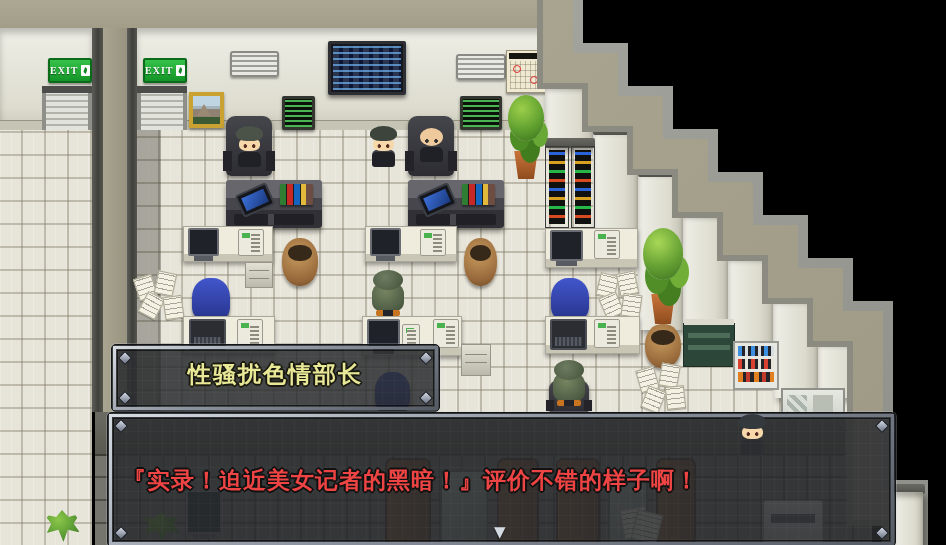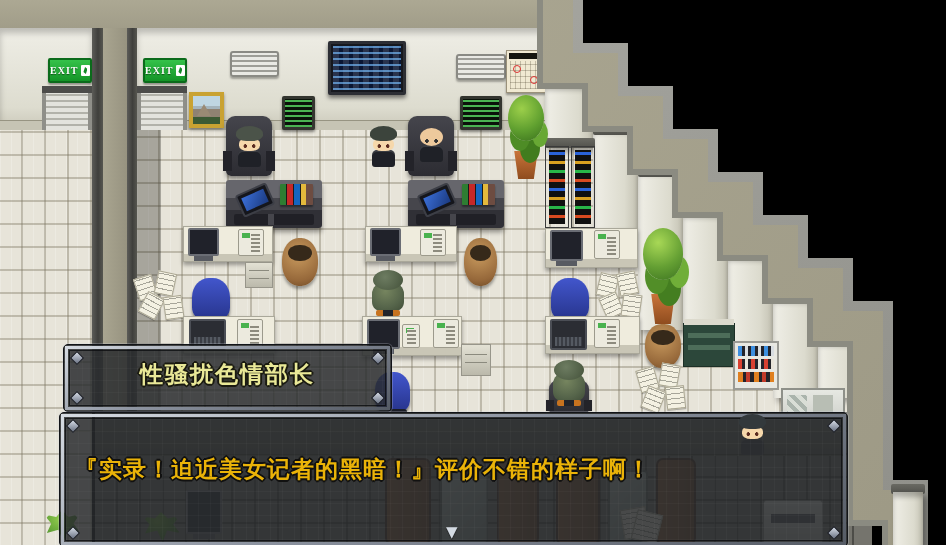--- a/index.html
+++ b/index.html
@@ -143,21 +143,21 @@
     background-image:linear-gradient(0deg,rgba(0,0,0,0) 0 40%,rgba(0,0,0,0) 40%),
     radial-gradient(circle 2px at 30% 72%,#333 0 1.6px,rgba(0,0,0,0) 2px),
     radial-gradient(circle 2px at 70% 72%,#333 0 1.6px,rgba(0,0,0,0) 2px);}
   .hooded .hood{width:30px;height:20px;border-radius:50%;background:radial-gradient(circle at 40% 35%,#6d7c61 0,#4c5a42 80%);z-index:2;}
   .hooded .pack{width:32px;height:30px;margin-top:-8px;border-radius:40% 40% 34% 34%;
     background:radial-gradient(circle at 42% 30%,#76855f 0,#55644a 60%,#3e4a36 100%);}
   .hooded .feet{width:24px;height:6px;margin-top:-2px;background:linear-gradient(90deg,#c8731f 0 28%,#23252b 28% 72%,#c8731f 72% 100%);border-radius:2px;}
 
   
   .win{background:rgba(41,43,46,.85);border:1px solid #121418;border-radius:5px;
-    box-shadow:0 0 0 1px rgba(210,216,226,.25);}
+    box-shadow:0 0 0 1px rgba(210,216,226,.25);margin-left:48px;}
   .win .frame{position:absolute;inset:1px;border:3px solid;border-radius:4px;
     border-image:linear-gradient(155deg,#d6dbe2 0,#8c93a0 45%,#565c66 100%) 1;pointer-events:none;}
   .win .inner{position:absolute;inset:5px;border:1px solid rgba(8,10,12,.75);
     background-image:repeating-linear-gradient(0deg,rgba(255,255,255,.025) 0 1px,rgba(0,0,0,0) 1px 12px),
     repeating-linear-gradient(90deg,rgba(255,255,255,.025) 0 1px,rgba(0,0,0,0) 1px 12px);pointer-events:none;}
   .dmd{position:absolute;width:8px;height:8px;background:linear-gradient(135deg,#d6dce6 0,#697182 100%);
     border:1px solid #23262e;transform:rotate(45deg);}
   .name-text{position:absolute;width:100%;text-align:center;top:14px;font-size:23px;font-weight:bold;
     letter-spacing:2px;
     text-shadow:-2px 0 0 #1a1a10,2px 0 0 #1a1a10,0 -2px 0 #1a1a10,0 2px 0 #1a1a10,
@@ -368,17 +368,17 @@
     <div class="name-text" style="color:#e9e897;">性骚扰色情部长</div>
   </div>
 
   <div class="abs win" style="left:59px;top:412px;width:787px;height:133px;">
     <div class="frame"></div>
     <div class="inner"></div>
     <i class="dmd" style="left:8px;top:8px;"></i>
     <i class="dmd" style="right:8px;top:8px;"></i>
     <i class="dmd" style="left:8px;bottom:8px;"></i>
     <i class="dmd" style="right:8px;bottom:8px;"></i>
-    <div class="dlg-line" style="top:41px;color:#eab308;">『实录！迫近美女记者的黑暗！』评价不错的样子啊！</div>
+    <div class="dlg-line" style="top:52px;color:#ef4444;">『实录！迫近美女记者的黑暗！』评价不错的样子啊！</div>
     <span class="cont" style="left:386px;top:110px;">▼</span>
   </div>
 
 </div>
 
 </body></html>

